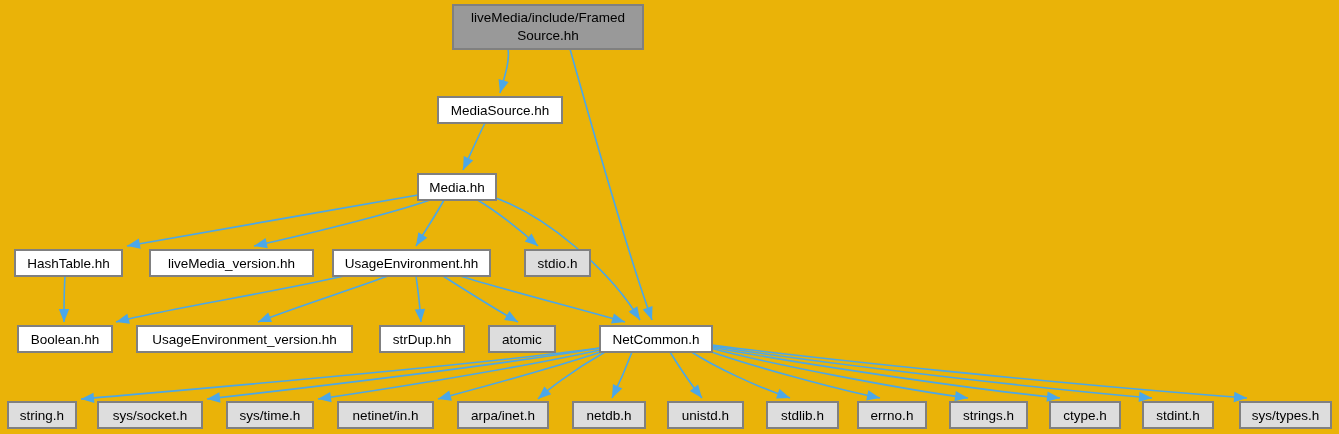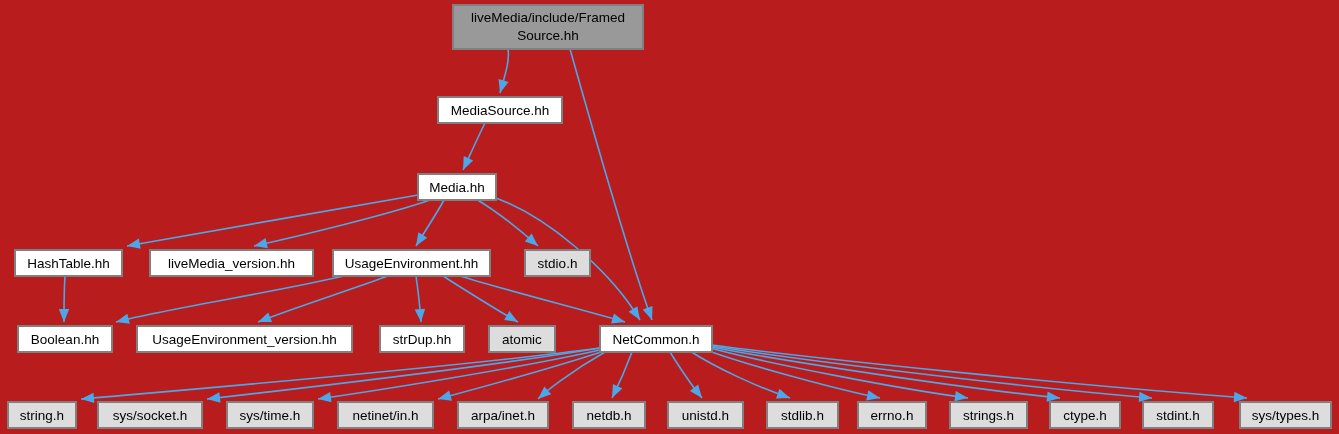--- a/index.html
+++ b/index.html
@@ -4,21 +4,21 @@
 <style>
   html, body {
     margin: 0;
     padding: 0;
     background: #ffffff;
   }
   #graph-root {
     position: relative;
     width: 1339px;
     height: 434px;
-    background: #b91c1c;
+    background: #eab308;
     overflow: hidden;
     font-family: "Liberation Sans", sans-serif;
   }
   #graph-svg {
     position: absolute;
     top: 0;
     left: 0;
     width: 1339px;
     height: 434px;
     display: block;

